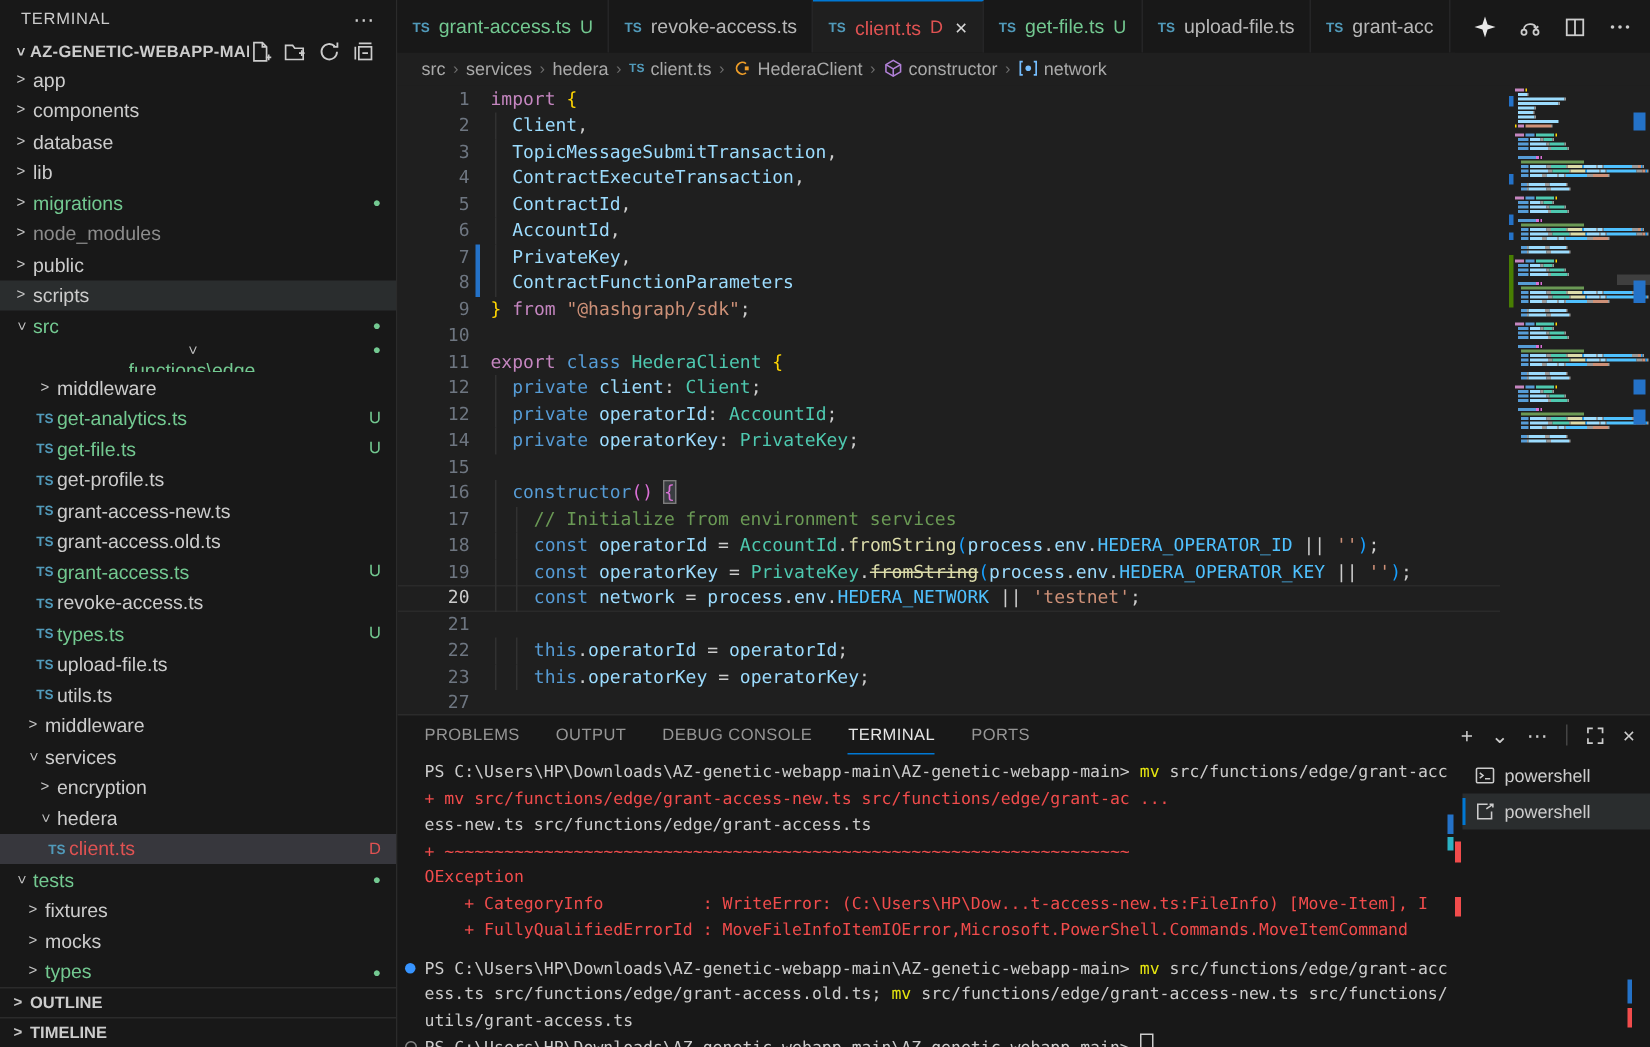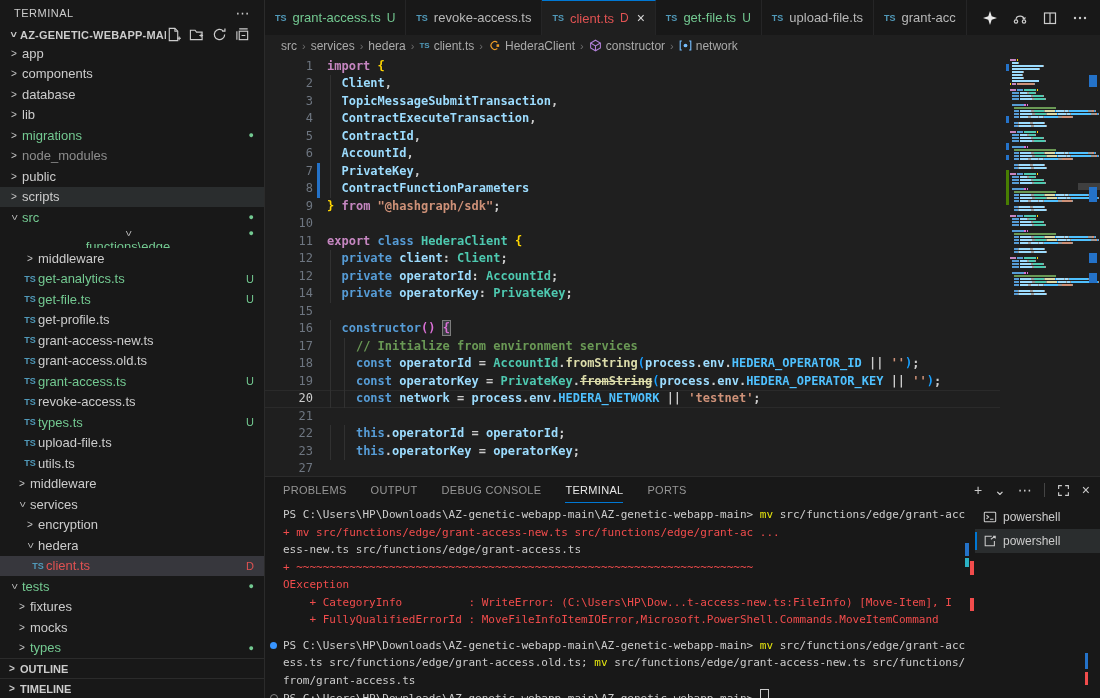--- a/index.html
+++ b/index.html
@@ -51,21 +51,21 @@
   #breadcrumb .bc{display:flex;align-items:center;gap:4px;cursor:pointer;}
   #breadcrumb .tsic{font-size:8px;font-weight:700;color:#519aba;}
 
   
   #codearea{height:420px;position:relative;background:#1f1f1f;overflow:hidden;}
   #code{position:absolute;left:0;top:1px;right:100px;font-family:"DejaVu Sans Mono","Liberation Mono",monospace;font-size:12px;}
   .cl{height:17.5px;line-height:17.5px;display:flex;white-space:pre;position:relative;}
   .cl.active{box-shadow:inset 0 1px 0 #2a2a2a, inset 0 -1px 0 #2a2a2a;}
   .cl .ln{width:48px;flex:none;text-align:right;color:#6e7681;font-size:12px;}
   .cl.active .ln{color:#cccccc;}
-  .cl .ct{margin-left:14px;font-weight:bold;}
+  .cl .ct{margin-left:14px;}
   .gitbar{position:absolute;left:52px;top:0;bottom:0;width:3px;background:#2472c8;}
   .guide{position:absolute;top:0;bottom:0;width:1px;background:#313131;}
   .tk-p{color:#cccccc}.tk-k{color:#569cd6}.tk-k2{color:#c586c0}.tk-t{color:#4ec9b0}
   .tk-v{color:#9cdcfe}.tk-c2{color:#4fc1ff}.tk-f{color:#dcdcaa}.tk-s{color:#ce9178}
   .tk-c{color:#6a9955}.tk-b1{color:#ffd602}.tk-b2{color:#da70d6}.tk-b3{color:#179fff}
   .tk-strike{text-decoration:line-through;}
   .tk-match{background:#3a3d41;outline:1px solid #7d7d7d;}
   #minimap{position:absolute;top:2px;right:26px;width:68px;bottom:0;}
   .mrow{height:3px;position:relative;display:flex;align-items:center;padding-left:4px;}
   .mrow span{height:2px;display:inline-block;flex:none;}
@@ -1124,21 +1124,21 @@
             <div class="tl"><span class="tt-p">PS C:\Users\HP\Downloads\AZ-genetic-webapp-main\AZ-genetic-webapp-main&gt; </span><span class="tt-y">mv</span><span class="tt-p"> src/functions/edge/grant-acc</span></div>
             <div class="tl"><span class="tt-e">+ mv src/functions/edge/grant-access-new.ts src/functions/edge/grant-ac ...</span></div>
             <div class="tl"><span class="tt-p">ess-new.ts src/functions/edge/grant-access.ts</span></div>
             <div class="tl"><span class="tt-e">+ ~~~~~~~~~~~~~~~~~~~~~~~~~~~~~~~~~~~~~~~~~~~~~~~~~~~~~~~~~~~~~~~~~~~~~</span></div>
             <div class="tl"><span class="tt-e">OException</span></div>
             <div class="tl"><span class="tt-e">    + CategoryInfo          : WriteError: (C:\Users\HP\Dow...t-access-new.ts:FileInfo) [Move-Item], I</span></div>
             <div class="tl"><span class="tt-e">    + FullyQualifiedErrorId : MoveFileInfoItemIOError,Microsoft.PowerShell.Commands.MoveItemCommand</span></div>
             <div class="tblank"></div>
             <div class="tl"><span class="tdot filled"></span><span class="tt-p">PS C:\Users\HP\Downloads\AZ-genetic-webapp-main\AZ-genetic-webapp-main&gt; </span><span class="tt-y">mv</span><span class="tt-p"> src/functions/edge/grant-acc</span></div>
             <div class="tl"><span class="tt-p">ess.ts src/functions/edge/grant-access.old.ts; </span><span class="tt-y">mv</span><span class="tt-p"> src/functions/edge/grant-access-new.ts src/functions/</span></div>
-            <div class="tl"><span class="tt-p">from/grant-access.ts</span></div>
+            <div class="tl"><span class="tt-p">utils/grant-access.ts</span></div>
             <div class="tl"><span class="tdot open"></span><span class="tt-p">PS C:\Users\HP\Downloads\AZ-genetic-webapp-main\AZ-genetic-webapp-main&gt; </span><span class="tcur"></span></div>
           </div>
         <div id="termruler">
           <div class="trm" style="left:0;top:40px;height:13px;background:#2472c8;"></div>
           <div class="trm" style="left:0;top:55px;height:9px;background:#2bb2c4;"></div>
           <div class="trm" style="left:5px;top:58px;height:14px;background:#f14c4c;"></div>
           <div class="trm" style="left:5px;top:95px;height:13px;background:#f14c4c;"></div>
         </div>
         <div id="termlist">
           <div class="lsm" style="top:150px;height:16px;background:#2472c8;"></div>

